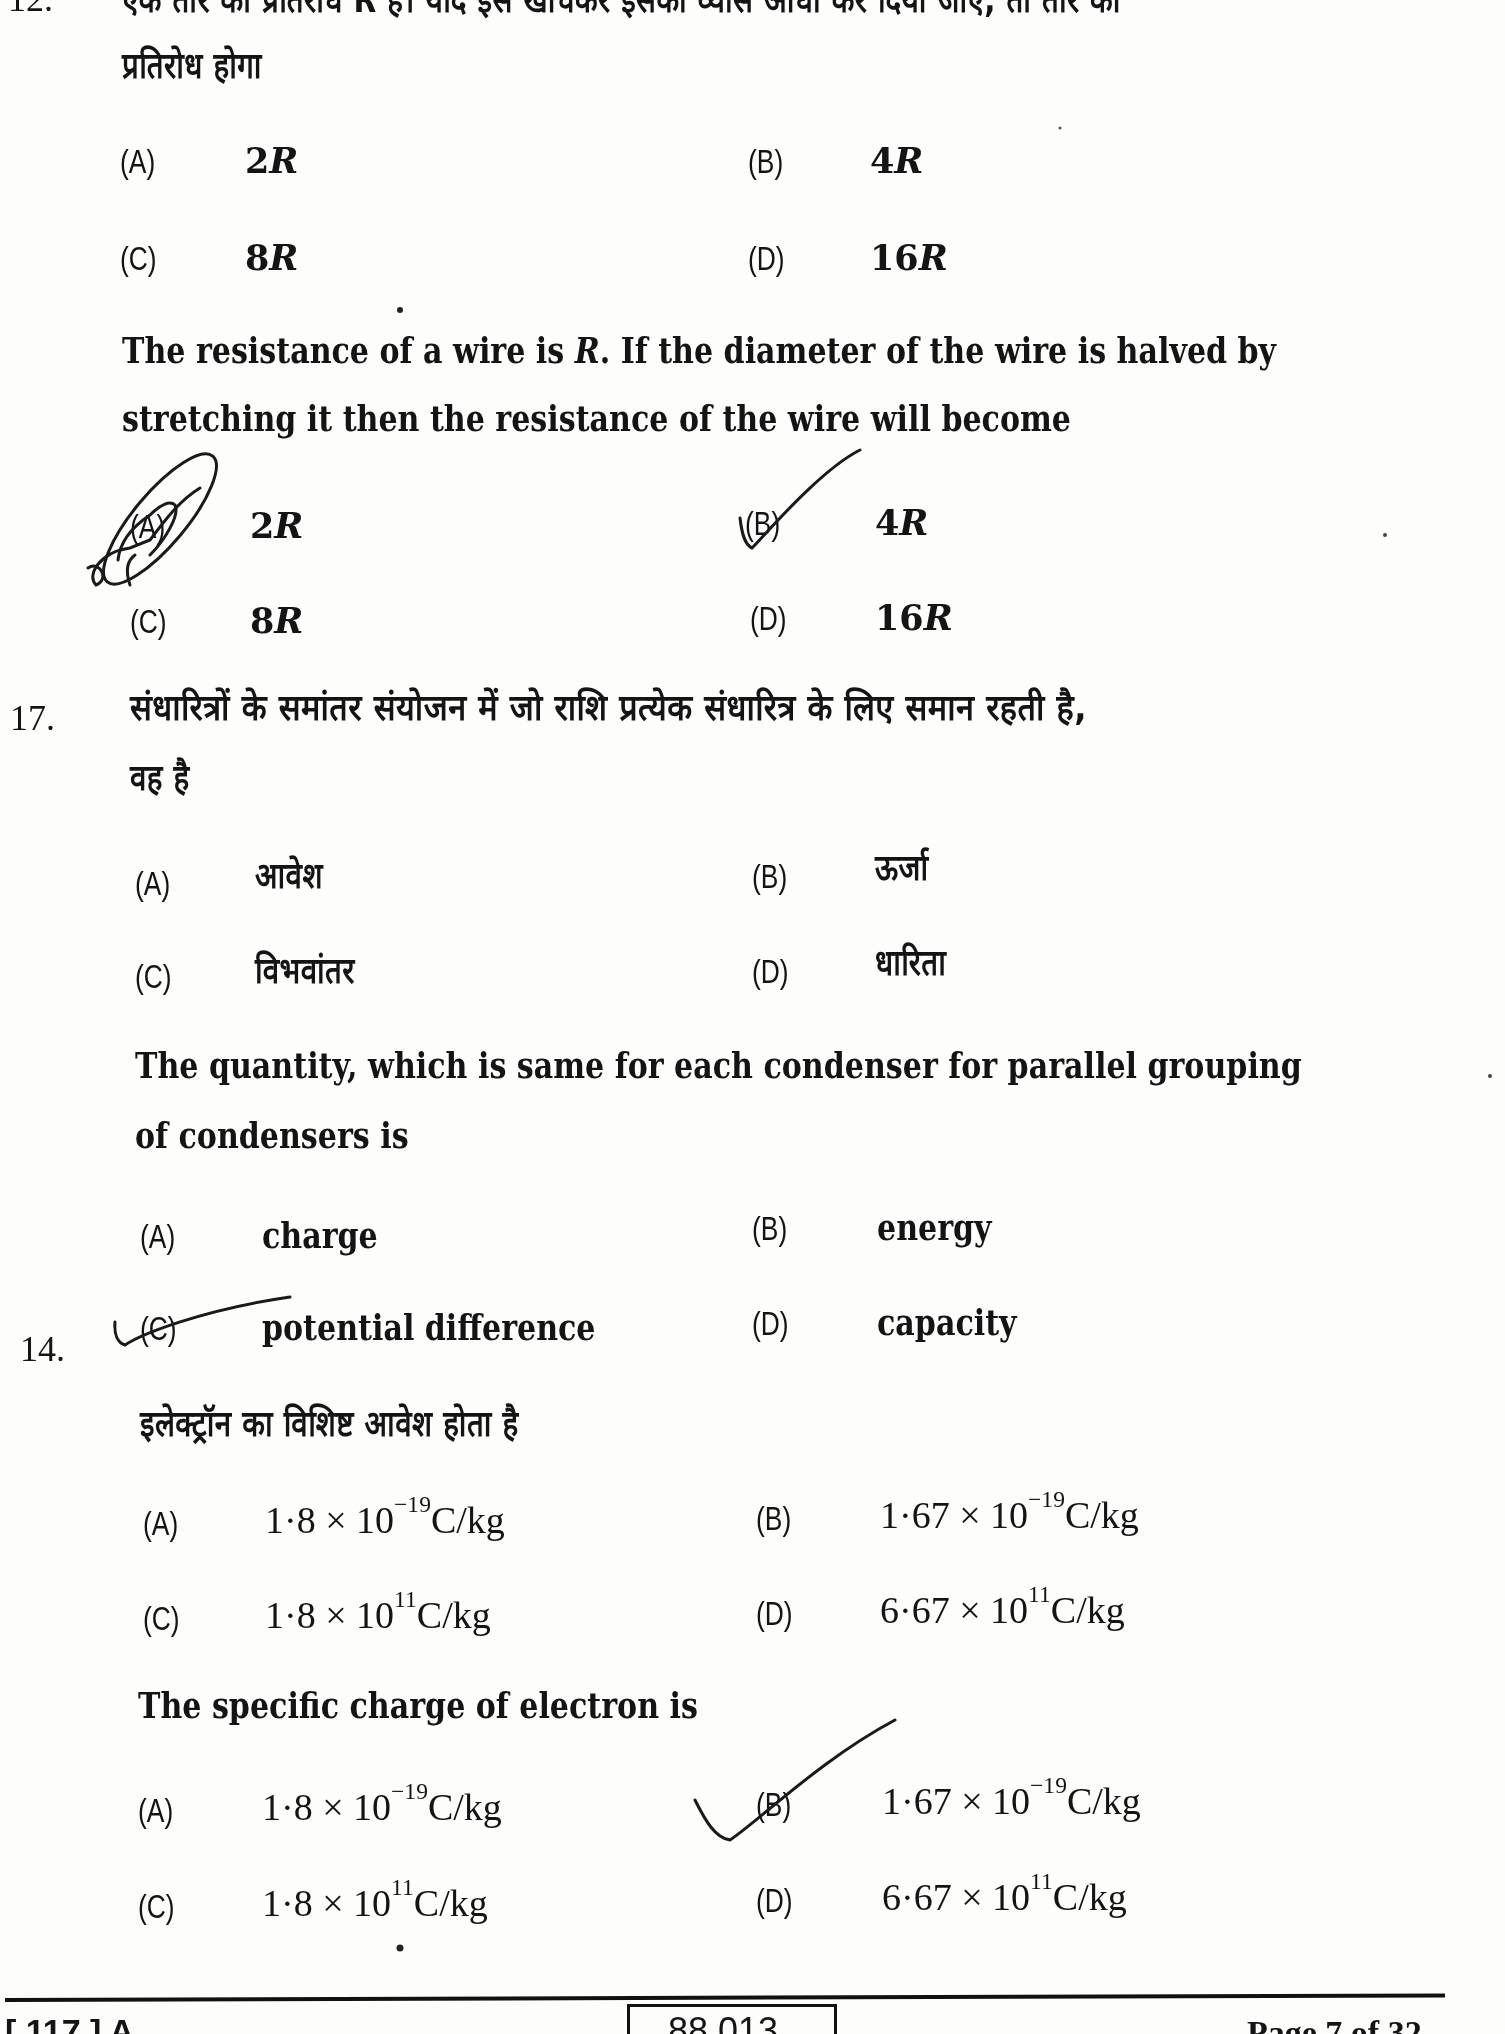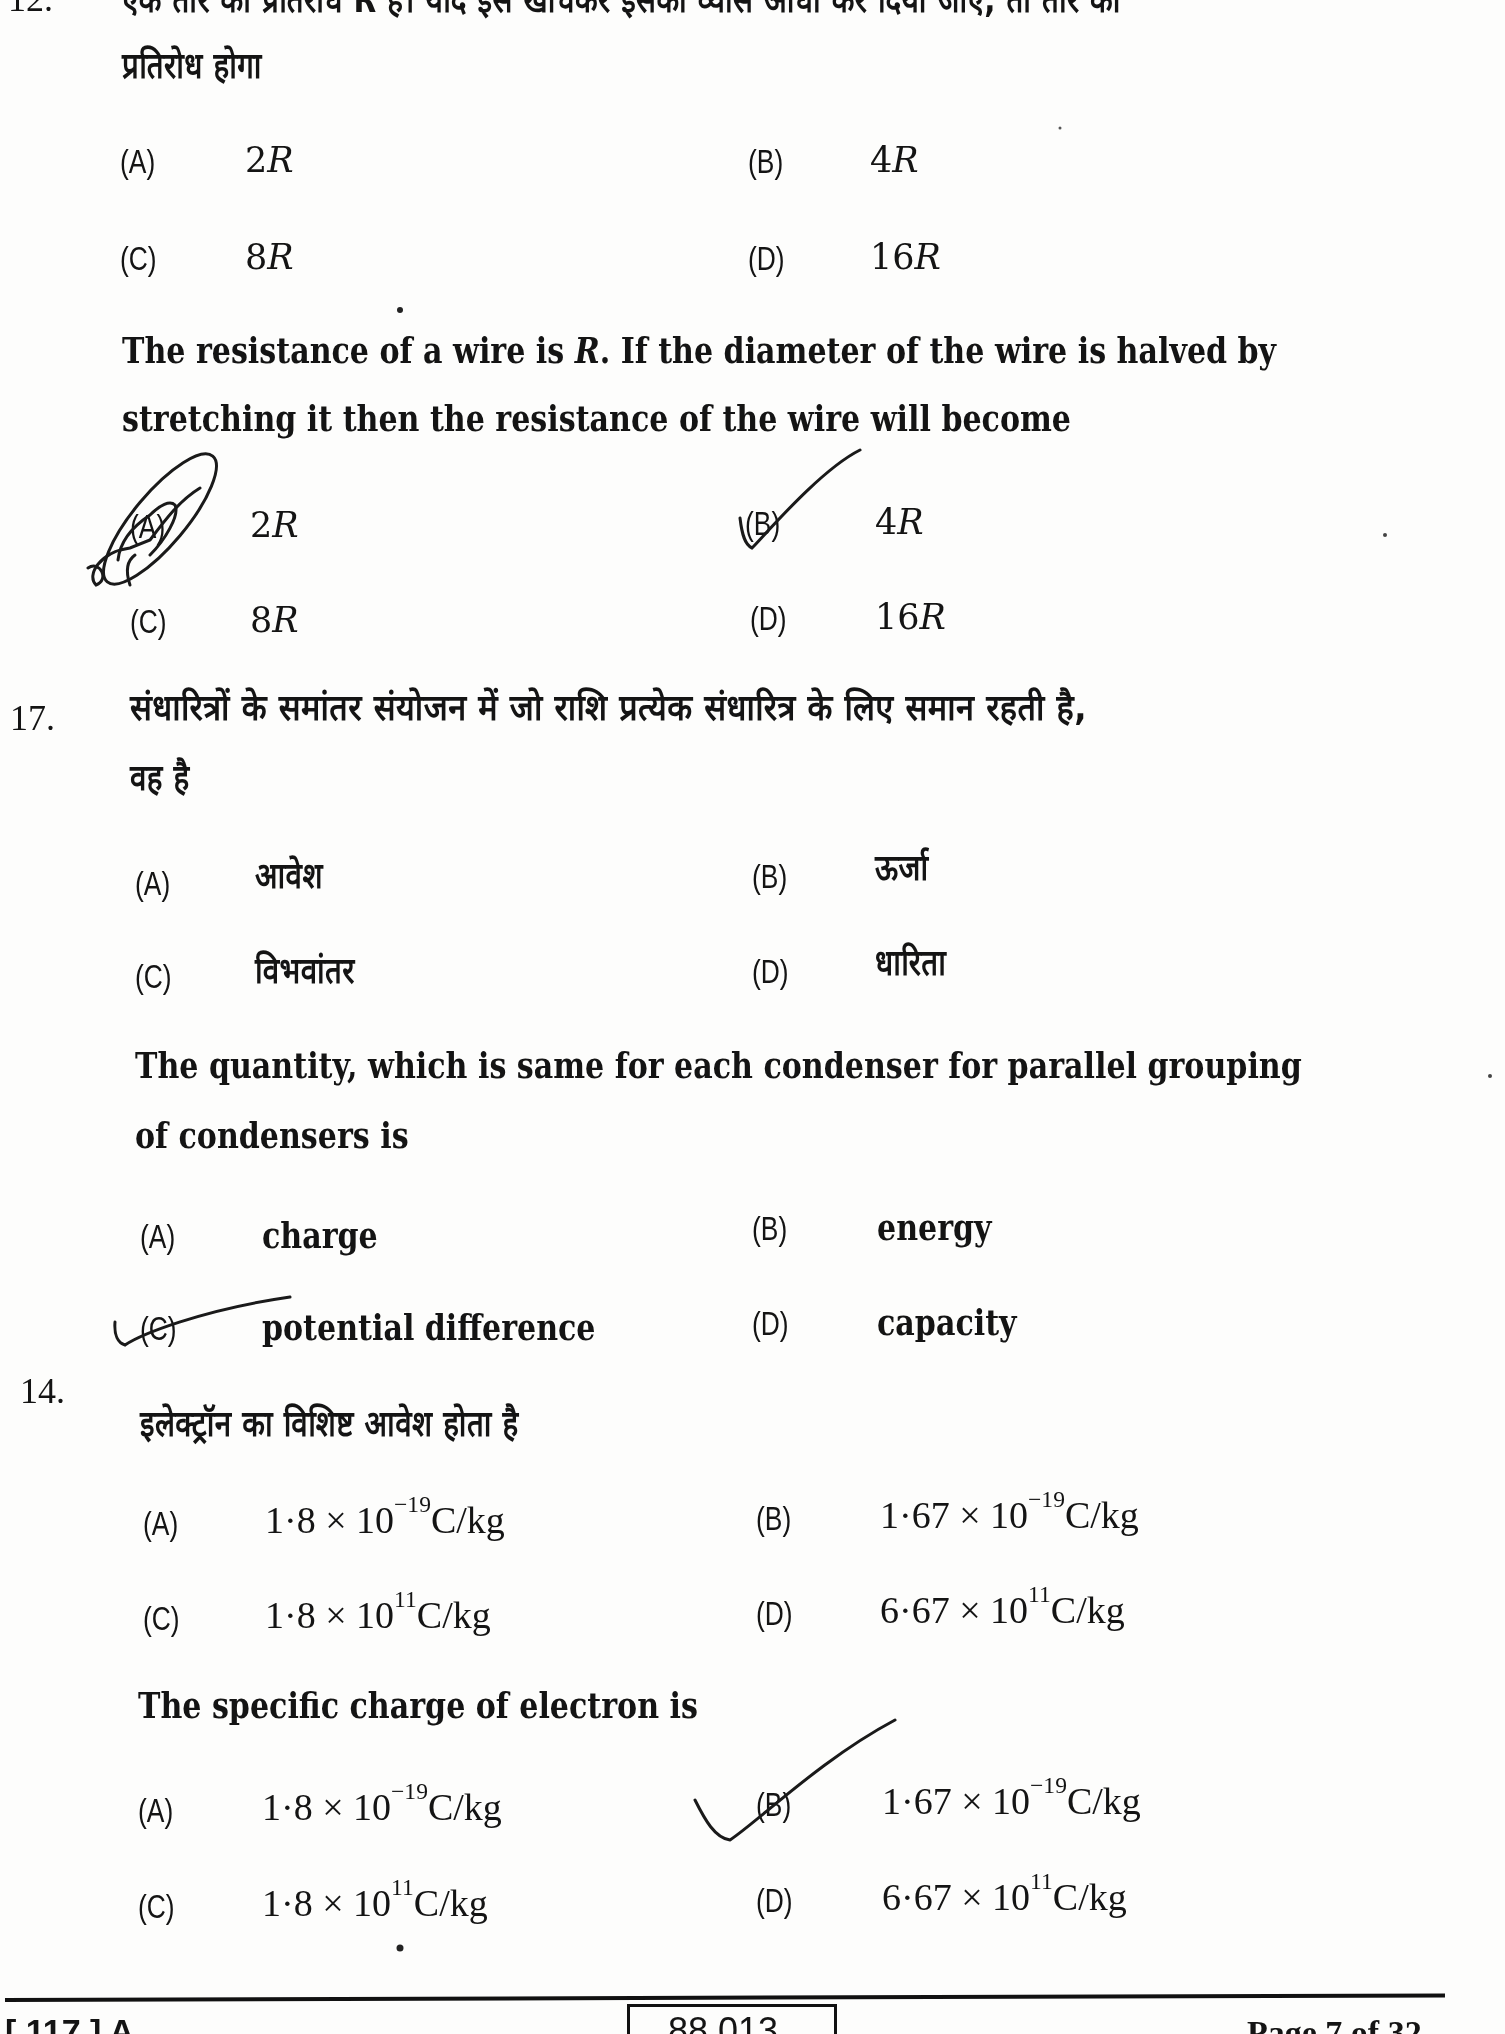--- a/index.html
+++ b/index.html
@@ -5,21 +5,21 @@
   html, body { margin:0; padding:0; }
   body {
     width:1505px; height:2034px; position:relative; overflow:hidden;
     background:#fdfdfc; color:#141414;
     font-family:"DejaVu Serif","Liberation Serif",serif;
   }
   .abs { position:absolute; white-space:nowrap; }
   .hi { font-family:"DejaVu Sans","Liberation Sans",sans-serif; font-size:36px; font-weight:bold; transform:scaleX(0.82); transform-origin:left top; letter-spacing:0.5px; }
   .en { font-family:"DejaVu Serif","Liberation Serif",serif; font-size:35px; font-weight:bold; transform:scaleX(0.86); transform-origin:left top; }
   .lbl { font-family:"Liberation Sans","DejaVu Sans",sans-serif; font-size:33px; transform:scaleX(0.8); transform-origin:left top; }
-  .val { font-family:"DejaVu Serif","Liberation Serif",serif; font-size:35px; font-weight:normal; }
+  .val { font-family:"DejaVu Serif","Liberation Serif",serif; font-size:35px; font-weight:bold; }
   .valn { font-family:"Liberation Serif","DejaVu Serif",serif; font-size:38px; }
   .qno { font-family:"Liberation Serif","DejaVu Serif",serif; font-size:36px; }
   sup { font-size:0.62em; vertical-align:0.9em; line-height:0; }
   .rule { position:absolute; background:#111; }
   .pagebox { position:absolute; border:3px solid #111; border-bottom:none; }
   .marks { position:absolute; left:0; top:0; width:1505px; height:2034px; pointer-events:none; }
   i.ital { font-style:italic; }
 </style>
 </head>
 <body>
@@ -75,21 +75,21 @@
   <div class="abs lbl" style="left:140px; top:1218px;">(A)</div>
   <div class="abs en" style="left:262px; top:1215px;">charge</div>
   <div class="abs lbl" style="left:752px; top:1210px;">(B)</div>
   <div class="abs en" style="left:877px; top:1207px;">energy</div>
   <div class="abs lbl" style="left:140px; top:1310px;">(C)</div>
   <div class="abs en" style="left:262px; top:1307px;">potential difference</div>
   <div class="abs lbl" style="left:752px; top:1305px;">(D)</div>
   <div class="abs en" style="left:877px; top:1302px;">capacity</div>
 </div>
 
-<div class="abs qno" style="left:20px; top:1370px;">14.</div>
+<div class="abs qno" style="left:20px; top:1328px;">14.</div>
 <div class="abs hi" style="left:140px; top:1398px;">इलेक्ट्रॉन का विशिष्ट आवेश होता है</div>
 
 <div>
   <div class="abs lbl" style="left:143px; top:1505px;">(A)</div>
   <div class="abs valn" style="left:265px; top:1498px;"><span>1·8 × 10</span><sup>−19</sup><span>C/kg</span></div>
   <div class="abs lbl" style="left:756px; top:1500px;">(B)</div>
   <div class="abs valn" style="left:880px; top:1493px;"><span>1·67 × 10</span><sup>−19</sup><span>C/kg</span></div>
   <div class="abs lbl" style="left:143px; top:1600px;">(C)</div>
   <div class="abs valn" style="left:265px; top:1593px;"><span>1·8 × 10</span><sup>11</sup><span>C/kg</span></div>
   <div class="abs lbl" style="left:756px; top:1595px;">(D)</div>

